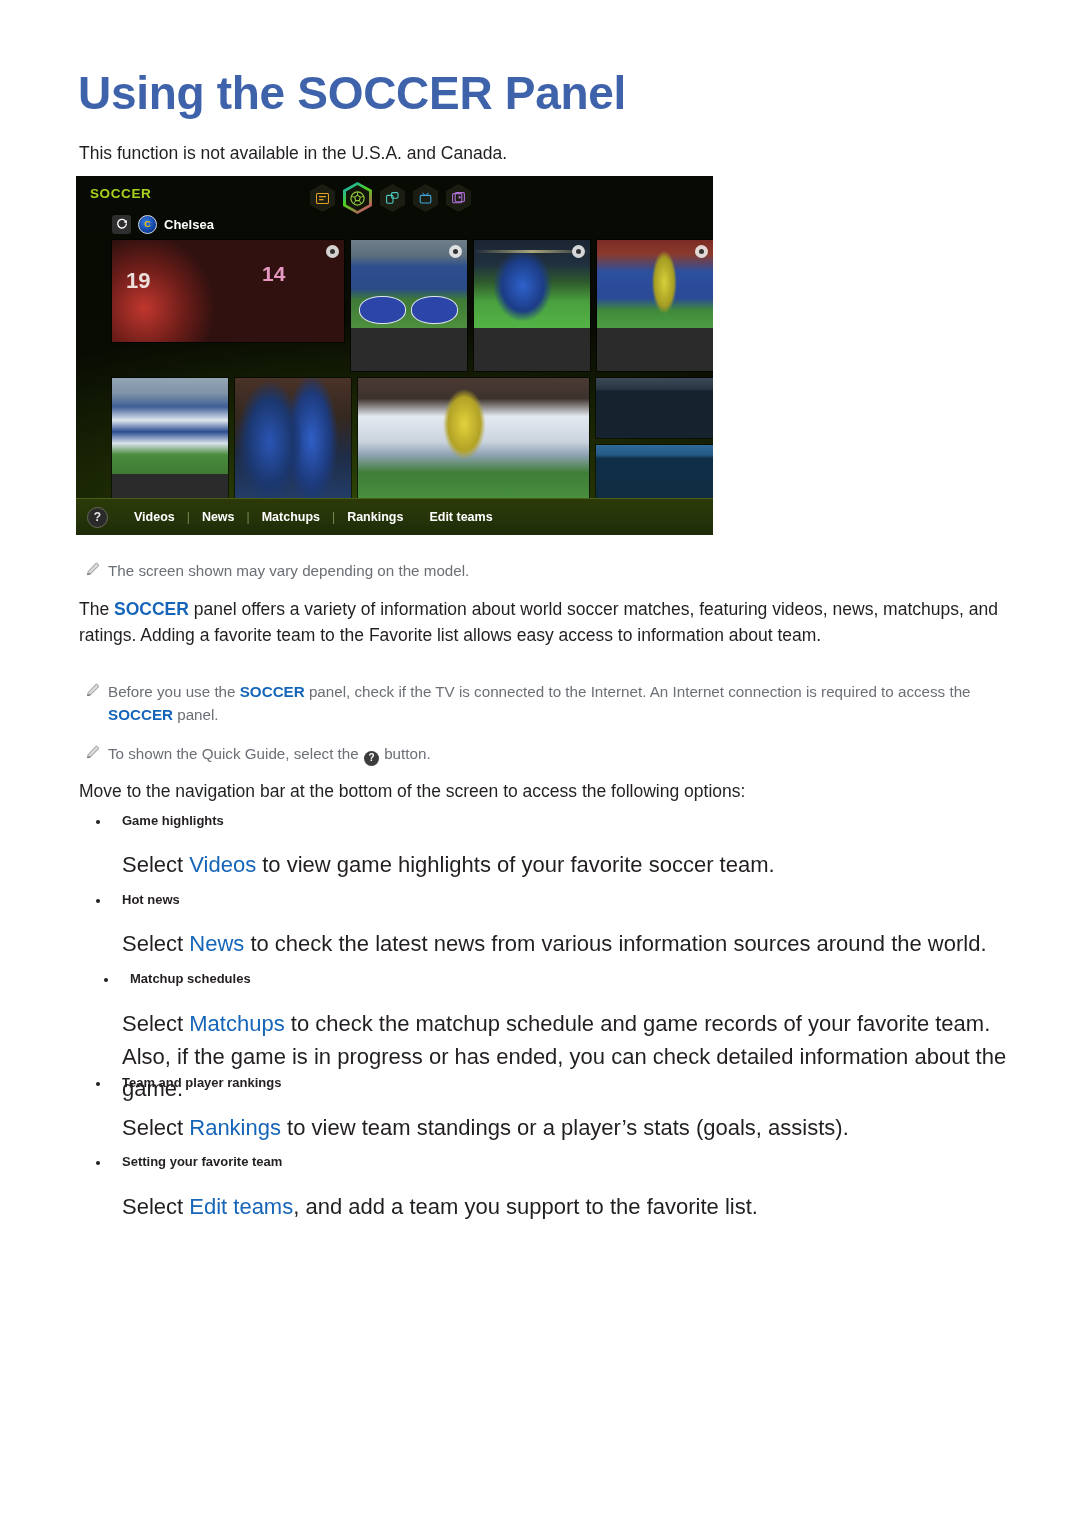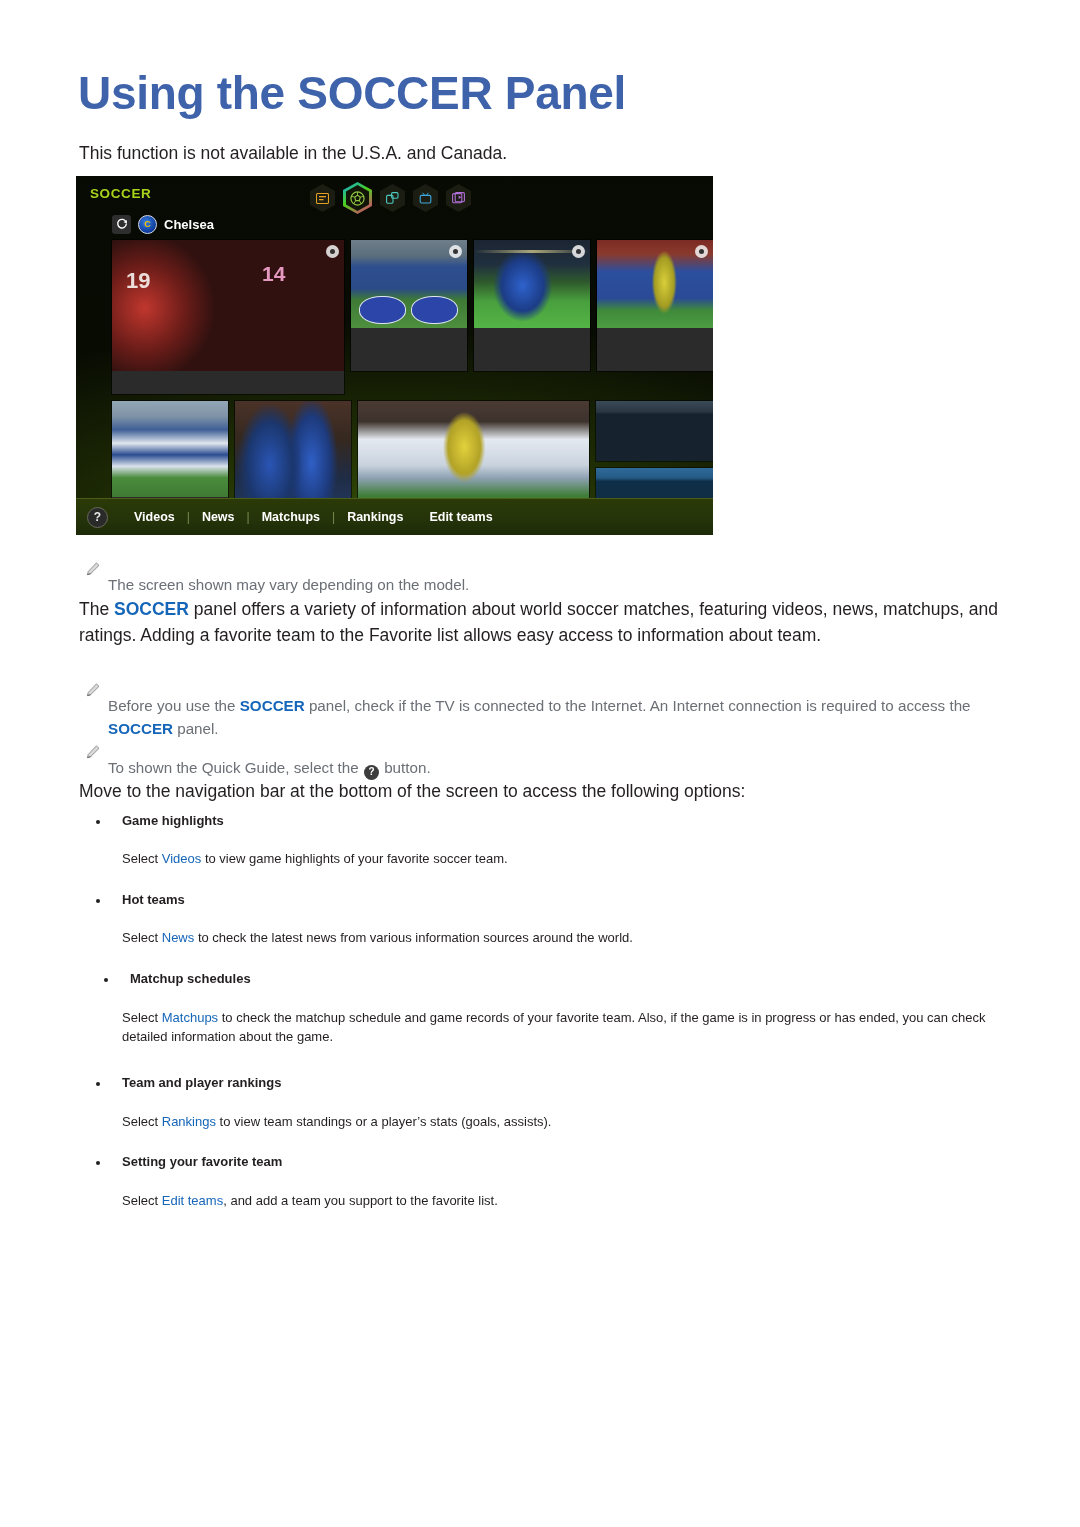--- a/index.html
+++ b/index.html
@@ -210,21 +210,20 @@
   }
   .pencil {
     width: 22px;
     flex: 0 0 22px;
     padding-top: 2px;
   }
   .note-text {
     font-size: 15.2px;
     color: #6b6f76;
     line-height: 1.48;
-    margin-top: 14px;
   }
   .note-text .kw { color: #1565b8; font-weight: bold; }
   .qbadge {
     display: inline-flex;
     width: 15px; height: 15px;
     border-radius: 50%;
     background: #3c3c3c;
     color: #fff;
     font-size: 10px;
     font-weight: bold;
@@ -253,21 +252,21 @@
     display: inline-block;
     width: 4px; height: 4px;
     border-radius: 50%;
     background: #231f20;
     vertical-align: middle;
     margin-right: 22px;
     margin-left: 0;
   }
   .opt-body {
     position: absolute;
-    font-size: 13px;
+    font-size: 22px;
     line-height: 1.48;
     color: #231f20;
   }
   .opt-body .lnk { color: #1565b8; }
 </style>
 </head>
 <body>
 
 <div class="page">
 
@@ -341,21 +340,21 @@
           <polygon points="12.6,2.2 12.6,6.2 8.8,5.0" fill="#ffffff"></polygon>
         </svg>
       </div>
       <div class="team-badge">C</div>
       <div class="team-name">Chelsea</div>
     </div>
 
     <div class="tile-area">
 
       <div class="tile-row" style="margin-bottom:7px;">
-        <div class="tile" style="width:234px;height:154px;">
+        <div class="tile" style="width:234px;height:102px;">
           <div class="cambadge">
               <i></i>
             </div>
           <div class="photo" style="height:131px;background:
               radial-gradient(ellipse 38% 70% at 14% 52%, #c0372e 0%, #6e1d19 45%, #30110f 80%),
               radial-gradient(ellipse 26% 66% at 44% 56%, #2b57b8 0%, #1b3572 55%, transparent 82%),
               radial-gradient(ellipse 22% 70% at 62% 52%, #2f5cc0 0%, #1a347a 55%, transparent 85%),
               radial-gradient(ellipse 26% 78% at 84% 50%, #3366cc 0%, #1d3a80 55%, transparent 88%),
               linear-gradient(to bottom, #6b3a33 0%, #4b241f 28%, #2a1512 60%, #140b0a 100%);"></div>
           <div style="position:absolute;left:14px;top:28px;color:#f5eeea;font-weight:bold;font-size:22px;font-family:'Liberation Sans',sans-serif;opacity:.92;">19</div>
@@ -475,21 +474,21 @@
   <div class="para" style="left:79px;top:779px;width:935px;">Move to the navigation bar at the bottom of the screen to access the following options:</div>
 
   <div class="opt-title" style="left:96px;top:813px;">
     <span class="dot"></span><span>Game highlights</span>
   </div>
   <div class="opt-body" style="left:122px;top:849px;width:890px;">
     <span>Select </span><span class="lnk">Videos</span><span> to view game highlights of your favorite soccer team.</span>
   </div>
 
   <div class="opt-title" style="left:96px;top:892px;">
-    <span class="dot"></span><span>Hot teams</span>
+    <span class="dot"></span><span>Hot news</span>
   </div>
   <div class="opt-body" style="left:122px;top:928px;width:890px;">
     <span>Select </span><span class="lnk">News</span><span> to check the latest news from various information sources around the world.</span>
   </div>
 
   <div class="opt-title" style="left:104px;top:971px;">
     <span class="dot"></span><span>Matchup schedules</span>
   </div>
   <div class="opt-body" style="left:122px;top:1008px;width:892px;">
     <span>Select </span><span class="lnk">Matchups</span><span> to check the matchup schedule and game records of your favorite team. Also, if the game is in progress or has ended, you can check detailed information about the game.</span>

